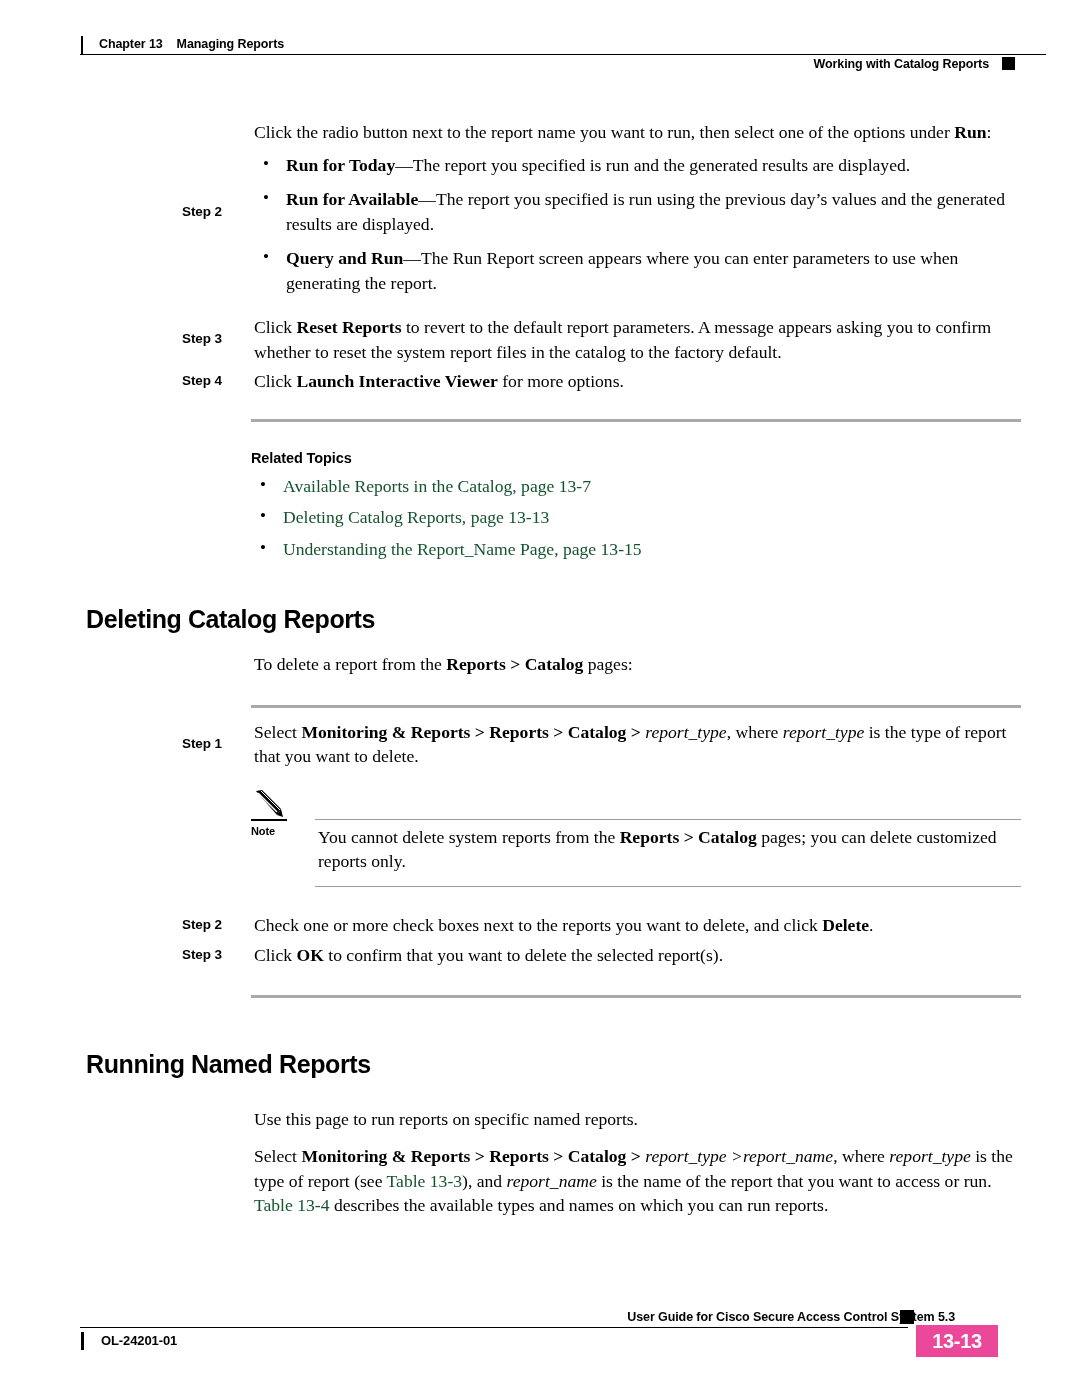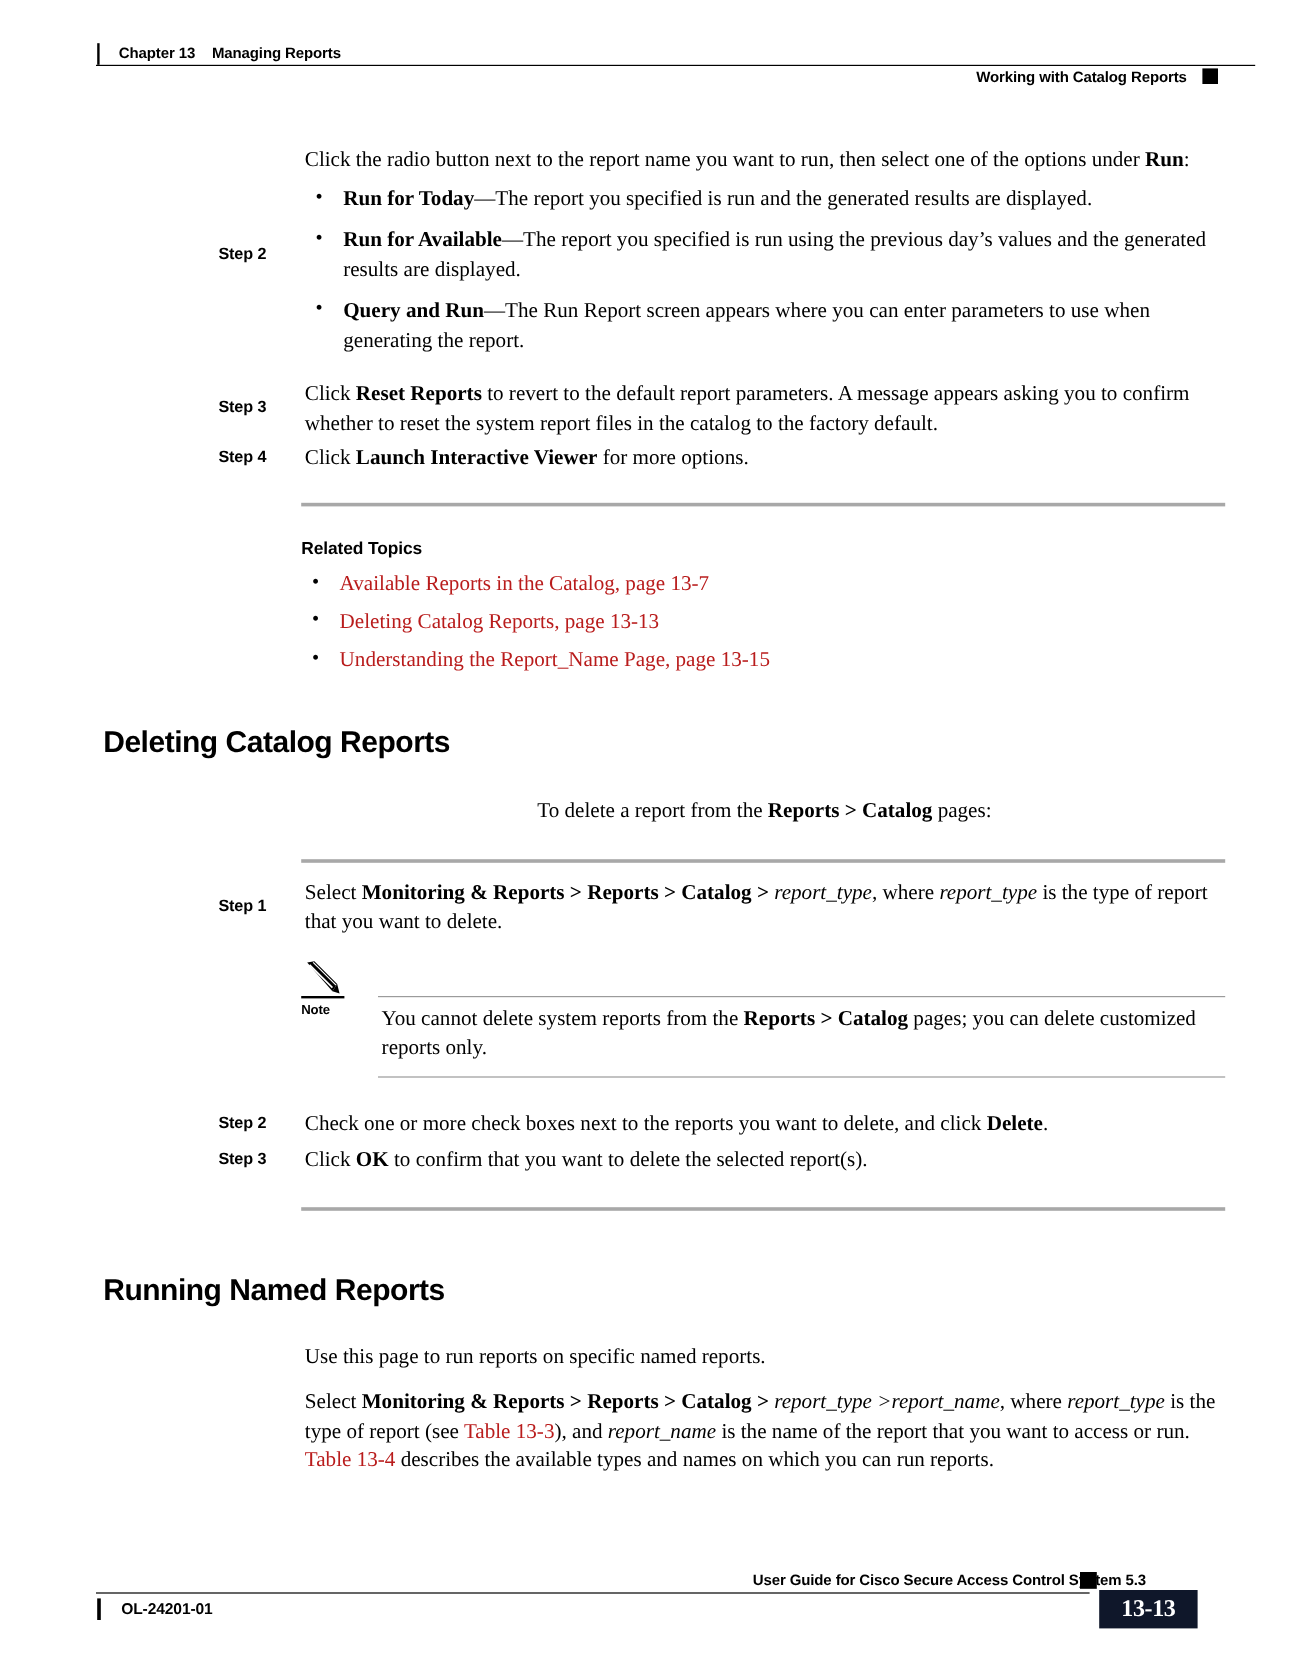--- a/index.html
+++ b/index.html
@@ -133,21 +133,21 @@
     position: absolute;
     left: 9px;
     top: -1px;
     font-size: 17px;
   }
 
   b, strong { font-weight: bold; }
   i, em { font-style: italic; }
 
   .link {
-    color: #b91c1c;
+    color: #14532d;
     text-decoration: none;
     margin-top: 16px;
   }
 
   
   .rule-thick {
     margin-left: 251px;
     width: 770px;
     height: 3px;
     background: #A8A8A8;
@@ -291,23 +291,23 @@
     font-size: 13px;
     letter-spacing: -0.1px;
     white-space: nowrap;
   }
   .ftr-pagenum {
     position: absolute;
     left: 916px;
     top: 1325px;
     width: 82px;
     height: 32px;
-    background: #0f172a;
+    background: #ec4899;
     color: #ffffff;
-    font-family: Liberation Serif, serif;
+    font-family: Liberation Sans, sans-serif;
     font-weight: bold;
     font-size: 20px;
     letter-spacing: -0.3px;
     display: flex;
     align-items: center;
     justify-content: center;
   }
 </style>
 </head>
 <body>
@@ -350,21 +350,21 @@
 
   <div class="related-head">Related Topics</div>
   <ul class="related-list">
     <li><a class="link" href="#">Available Reports in the Catalog, page 13-7</a></li>
     <li><a class="link" href="#">Deleting Catalog Reports, page 13-13</a></li>
     <li><a class="link" href="#">Understanding the Report_Name Page, page 13-15</a></li>
   </ul>
 
   <div class="h1" style="margin-top:40px;">Deleting Catalog Reports</div>
 
-  <div class="para" style="margin-top:26px;text-align:center;"><span>To delete a report from the </span><b>Reports &gt; Catalog</b><span> pages:</span></div>
+  <div class="para" style="margin-top:15px;"><span>To delete a report from the </span><b>Reports &gt; Catalog</b><span> pages:</span></div>
 
   <div class="rule-thick" style="margin-top:28px;"></div>
 
   <div class="step" style="margin-top:12px;">
     <div class="step-label">Step 1</div>
     <div class="step-body"><span>Select </span><b>Monitoring &amp; Reports &gt; Reports &gt; Catalog &gt; </b><i>report_type</i><span>, where </span><i>report_type</i><span> is the type of report that you want to delete.</span></div>
   </div>
 
   <div class="note-block" style="margin-top:20px; height:108px;">
     <svg class="note-icon" viewBox="0 0 34 30">

